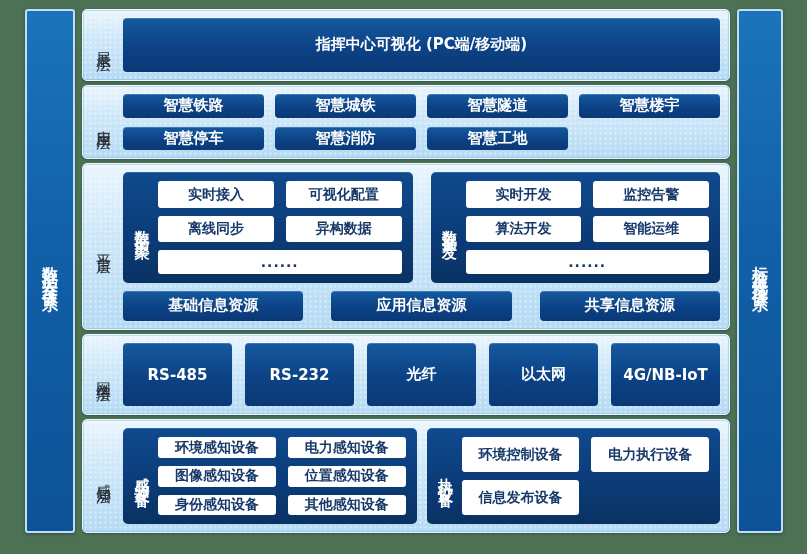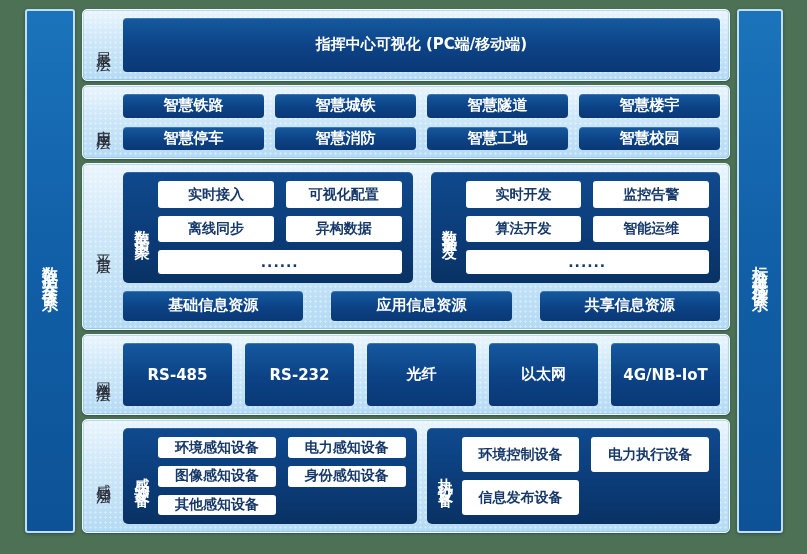--- a/index.html
+++ b/index.html
@@ -128,21 +128,20 @@
         <span class="vtext">应用层</span>
       </div>
       <div class="panel-content app-grid">
         <div class="btn">智慧铁路</div>
         <div class="btn">智慧城铁</div>
         <div class="btn">智慧隧道</div>
         <div class="btn">智慧楼宇</div>
         <div class="btn">智慧停车</div>
         <div class="btn">智慧消防</div>
         <div class="btn">智慧工地</div>
-        <div class="btn">智慧校园</div>
       </div>
     </div>
 
     <div class="panel panel-platform">
       <div class="panel-label">
         <span class="vtext">平台层</span>
       </div>
       <div class="panel-content platform-content">
         <div class="groups-row">
           <div class="group">
@@ -197,20 +196,21 @@
       </div>
       <div class="panel-content perception-content">
         <div class="group">
           <div class="group-title">
             <span class="vtext">感知设备</span>
           </div>
           <div class="pill-grid pill-grid-3r">
             <div class="pill">环境感知设备</div>
             <div class="pill">电力感知设备</div>
             <div class="pill">图像感知设备</div>
+            <div class="pill">位置感知设备</div>
             <div class="pill">身份感知设备</div>
             <div class="pill">其他感知设备</div>
           </div>
         </div>
         <div class="group">
           <div class="group-title">
             <span class="vtext">执行设备</span>
           </div>
           <div class="pill-grid pill-grid-2r">
             <div class="pill">环境控制设备</div>

